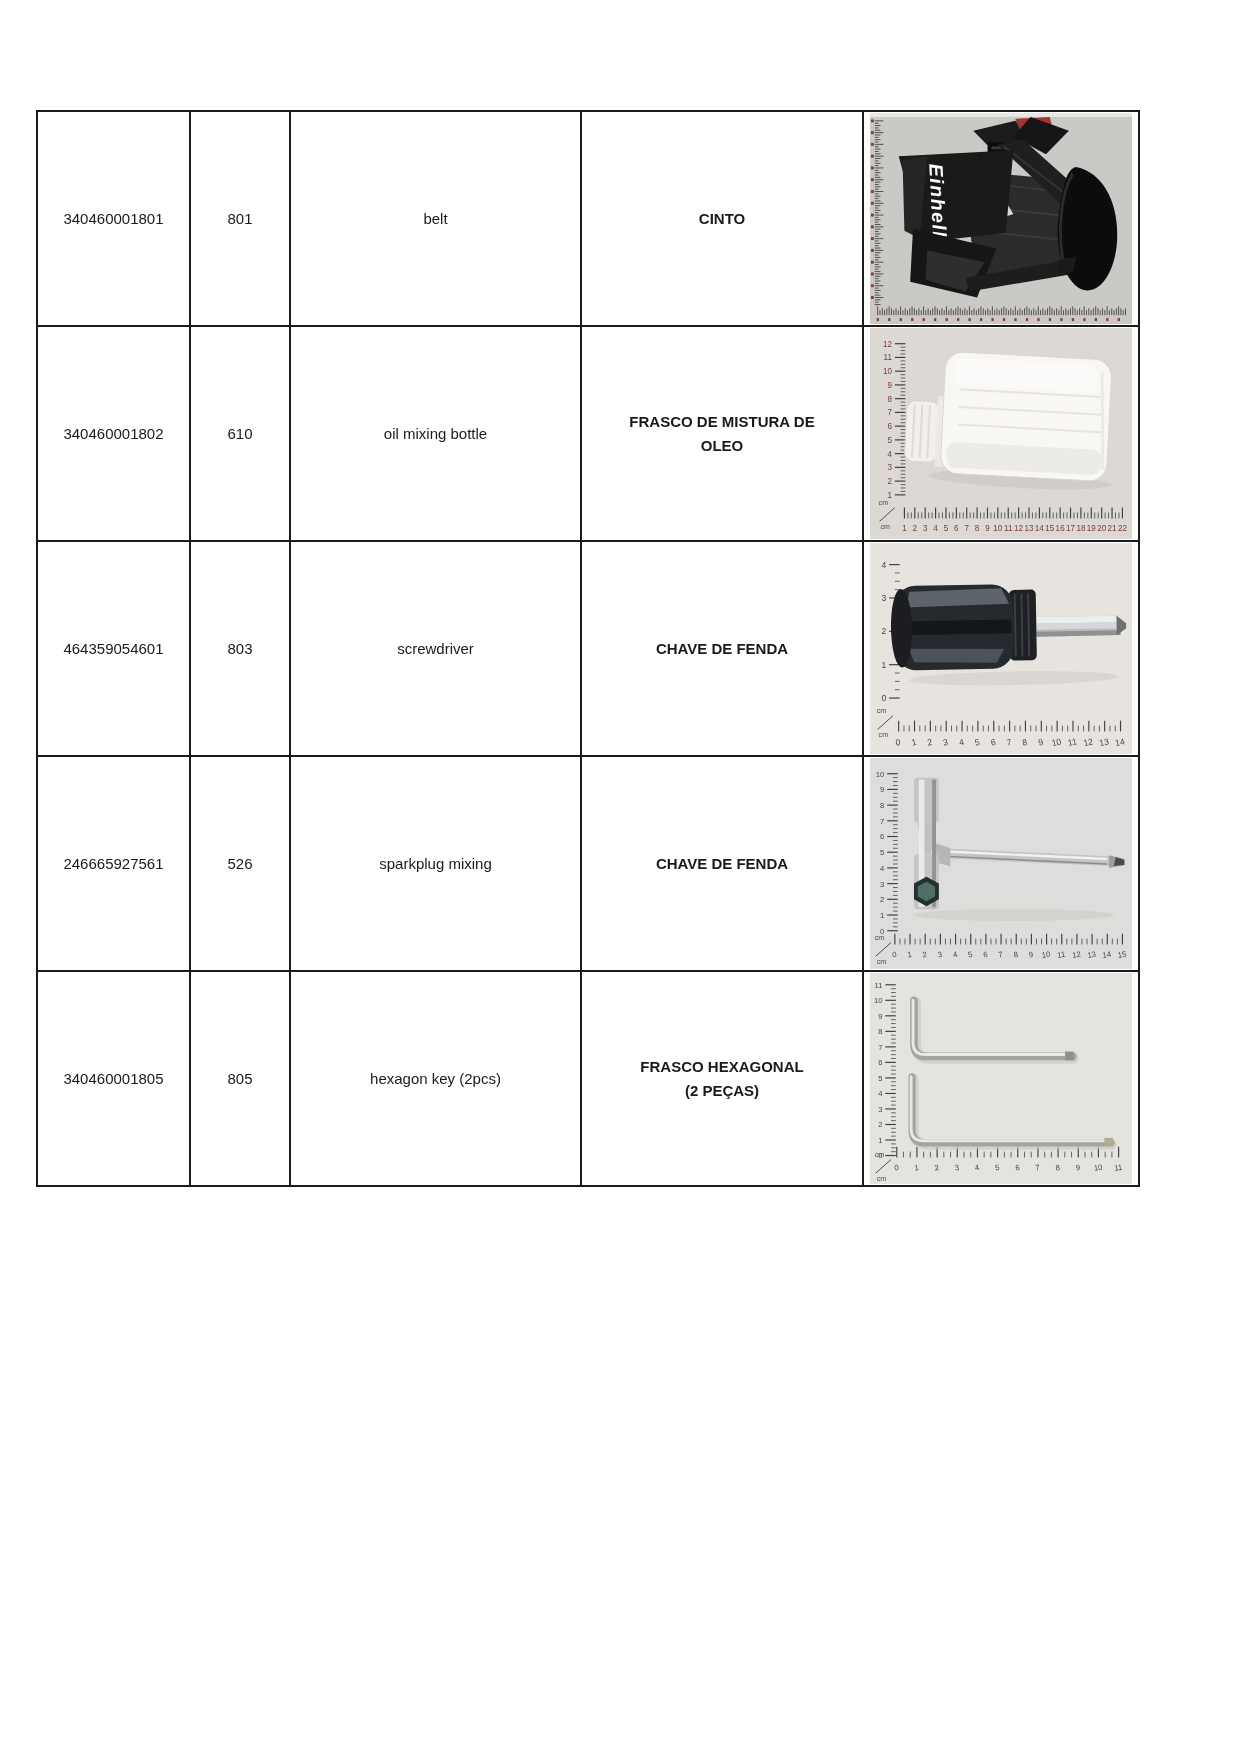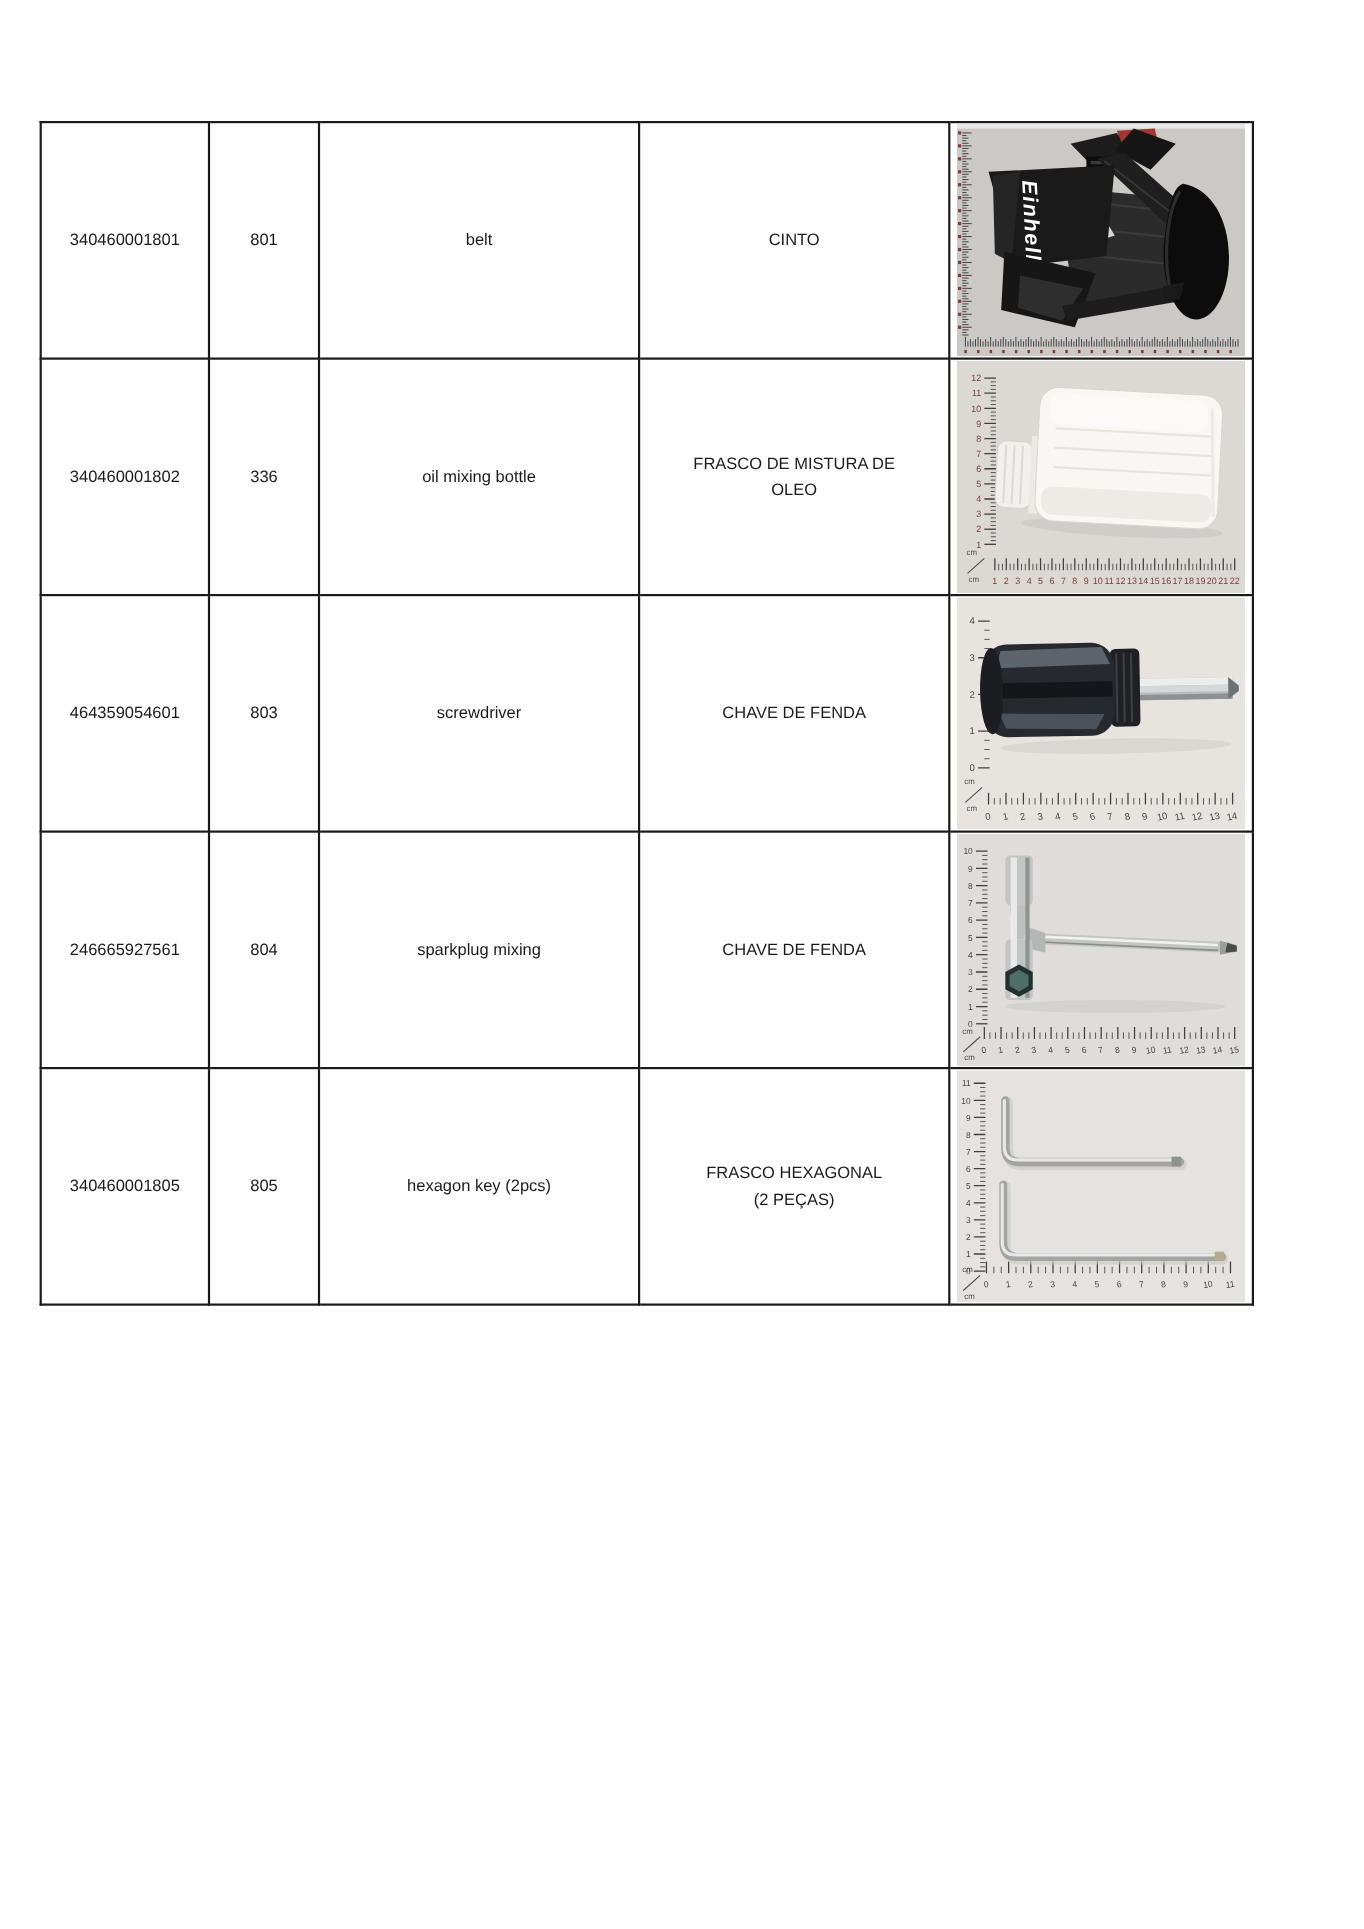--- a/index.html
+++ b/index.html
@@ -4,21 +4,21 @@
 <style>
   html,body{margin:0;padding:0;background:#ffffff;}
   .page{position:relative;width:1240px;height:1754px;background:#ffffff;
         font-family:"Liberation Sans",sans-serif;overflow:hidden;}
   table.parts{position:absolute;left:36px;top:110px;border-collapse:collapse;table-layout:fixed;}
   table.parts td{border:2px solid #1a1a1a;text-align:center;vertical-align:middle;
         font-size:15px;color:#1a1a1a;line-height:1.6;padding:0 6px;background:#ffffff;}
   table.parts tr{height:215px;}
   td.photo-cell{padding:0;vertical-align:middle;}
   td.photo-cell svg{display:block;width:100%;height:211px;}
-  .pt-line{display:block;}
+  .pt-line{display:block;font-weight:bold;}
   .c-part{width:153px;} .c-pos{width:100px;} .c-en{width:291px;} .c-pt{width:282px;} .c-photo{width:276px;}
 </style>
 </head>
 <body>
 
 <div class="page">
   <table class="parts">
     <colgroup>
       <col class="c-part">
         <col class="c-pos">
@@ -289,21 +289,21 @@
                 <line x1="262.4000000000004" y1="206" x2="262.4000000000004" y2="199" stroke="#2f2f2f" stroke-width="0.8"></line>
                 <line x1="264.80000000000035" y1="206" x2="264.80000000000035" y2="201" stroke="#2f2f2f" stroke-width="0.8"></line>
                 <line x1="267.20000000000033" y1="206" x2="267.20000000000033" y2="199" stroke="#2f2f2f" stroke-width="0.8"></line>
               </g>
         </svg>
       </td>
     </tr>
 
     <tr>
       <td><span>340460001802</span></td>
-      <td><span>336</span></td>
+      <td><span>610</span></td>
       <td><span>oil mixing bottle</span></td>
       <td>
         <span class="pt-line">FRASCO DE MISTURA DE</span>
         <span class="pt-line">OLEO</span>
       </td>
       <td class="photo-cell">
         <svg viewBox="0 0 274 215" preserveAspectRatio="none">
           <rect x="0" y="0" width="274" height="215" fill="#dcd8d4"></rect>
           <g>
                 <line x1="26" y1="16" x2="37" y2="16" stroke="#3f3f3f" stroke-width="1.2"></line>
@@ -583,21 +583,21 @@
             <polygon points="40,106 140,108 132,122 46,120" fill="#4c525a"></polygon>
             <rect x="32" y="78" width="116" height="14" fill="#141619"></rect>
             <ellipse cx="33" cy="85" rx="11" ry="40" fill="#1b1d20"></ellipse>
           </g>
         </svg>
       </td>
     </tr>
 
     <tr>
       <td><span>246665927561</span></td>
-      <td><span>804</span></td>
+      <td><span>526</span></td>
       <td><span>sparkplug mixing</span></td>
       <td>
             <span class="pt-line">CHAVE DE FENDA</span>
           </td>
       <td class="photo-cell">
         <svg viewBox="0 0 274 215" preserveAspectRatio="none">
           <rect x="0" y="0" width="274" height="215" fill="#dedddb"></rect>
           <g>
                 <line x1="18" y1="16" x2="29" y2="16" stroke="#3f3f3f" stroke-width="1.2"></line>
                 <text x="15" y="19" fill="#464646" font-size="8" text-anchor="end">10</text>

